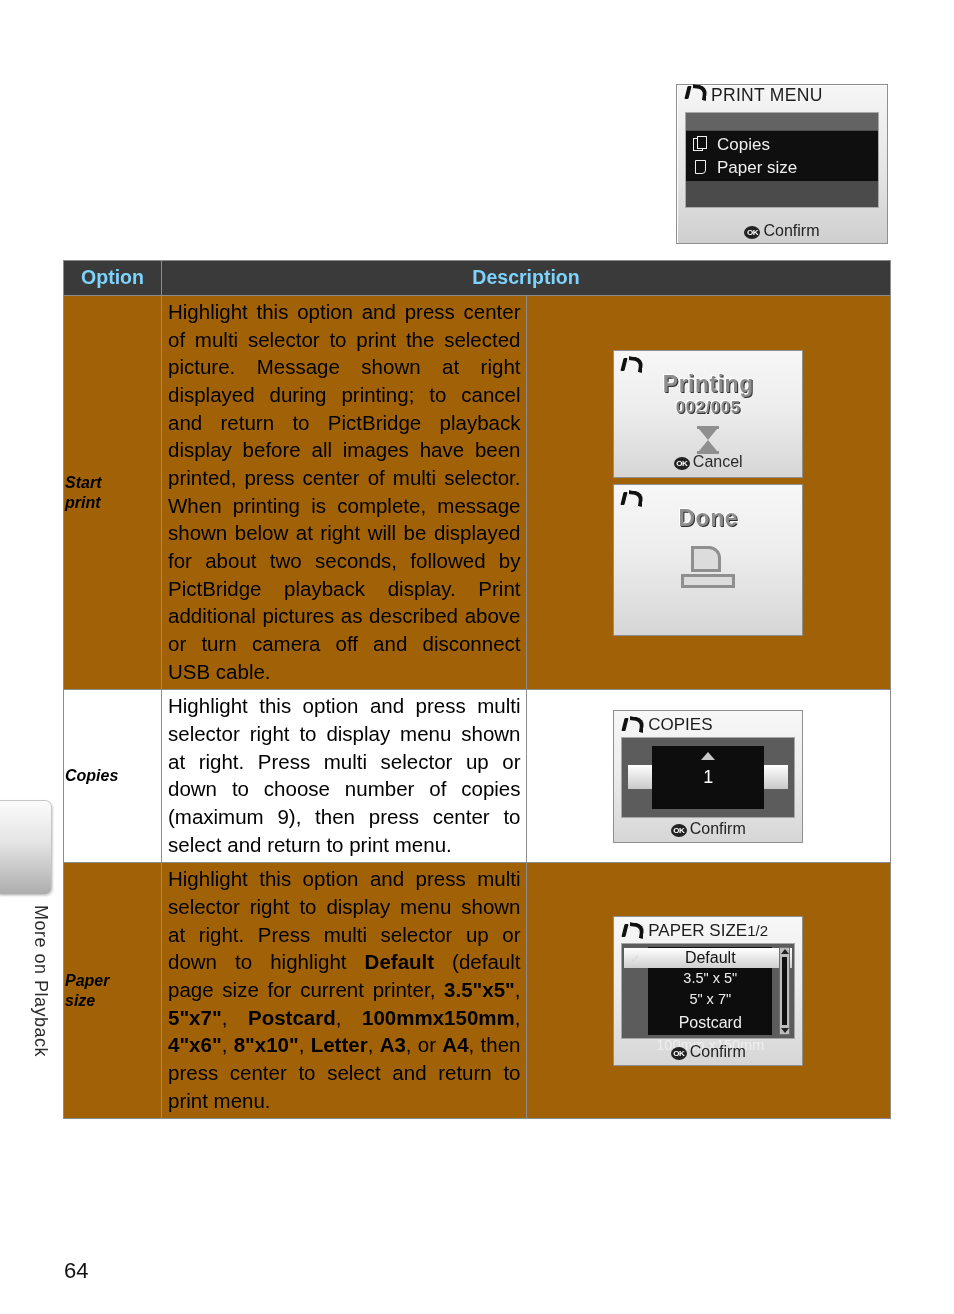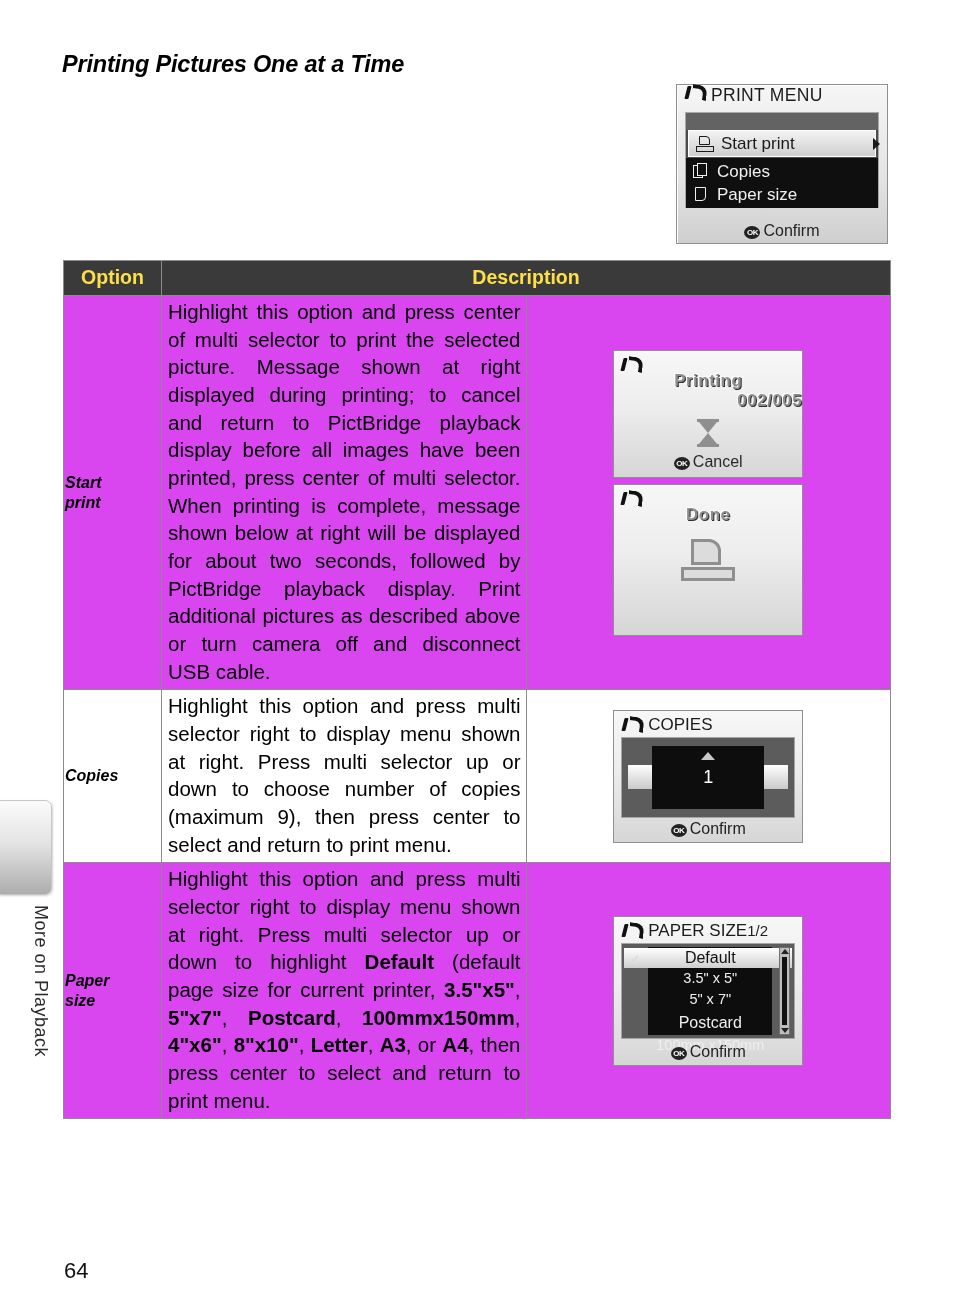--- a/index.html
+++ b/index.html
@@ -204,60 +204,60 @@
   #option-table {
     position: absolute;
     left: 63px;
     top: 260px;
     width: 828px;
     border-collapse: collapse;
     table-layout: fixed;
   }
   #option-table th {
     background: #3a3a3a;
-    color: #fde047;
+    color: #7dd3fc;
     font-size: 19.5px;
     padding: 5px 0 6px 0;
     font-weight: bold;
     border: 1px solid #8c8c8c;
   }
   #option-table th.opt-head { width: 97px; }
   #option-table td {
     border: 1px solid #8c8c8c;
     vertical-align: middle;
     box-sizing: border-box;
   }
   .col-opt { width: 97px; text-align: left; font-weight: bold; font-size: 16px; line-height: 1.25; font-style: italic; }
   .col-desc { padding: 2px 5px 4px 6px; font-size: 20.5px; line-height: 1.35; text-align: justify; text-justify: inter-word; }
   .col-shot { width: 202px; padding: 0; text-align: center; vertical-align: top; }
-  tr.shade td { background: #d946ef; }
+  tr.shade td { background: #a16207; }
   tr.plain td { background: #ffffff; }
 
   
   .shot-wrap { padding: 4px 3px 4px 3px; display:flex; flex-direction:column; gap:6px; align-items:center;}
   .cam-panel {
     width: 190px;
     background: linear-gradient(180deg,#f7f7f7 0%, #ededed 45%, #d6d6d6 100%);
     border: 1px solid #8f8f8f;
     box-sizing: border-box;
     position: relative;
   }
   .cam-panel .logo-tl { position: absolute; left: 7px; top: 6px; }
   .msg-screen { height: 128px; }
   .msg-title {
     text-align: center;
     padding-top: 20px;
-    font-size: 17px;
+    font-size: 23px;
     color: #8d8d8d;
     text-shadow: -1px -1px 0 #fff, 1px 1px 0 #2f2f2f;
     font-weight: bold;
     letter-spacing: .5px;
   }
   .msg-sub {
-    text-align: right;
+    text-align: center;
     font-size: 17px;
     color: #8d8d8d;
     text-shadow: -1px -1px 0 #fff, 1px 1px 0 #2f2f2f;
     font-weight: bold;
     letter-spacing: .5px;
   }
   .hourglass {
     margin: 8px auto 0 auto;
     width: 22px; height: 28px;
     position: relative;
@@ -412,38 +412,29 @@
     top: 1258px;
     font-size: 22px;
     color: #111;
   }
   b { font-weight: bold; }
 </style>
 </head>
 <body>
 
 <div class="intro">
-  <h1 class="section-title">Printing Pictures One at a Time</h1>
 </div>
 
 <div id="print-menu-screen" class="cam">
   <div class="pm-head">
     <span class="nlogo"></span>
     <span class="pm-title">PRINT MENU</span>
   </div>
   <div class="pm-body">
     <div class="pm-blank"></div>
-    <div class="pm-sel">
-      <span class="icon-printer">
-          <span class="pg"></span>
-          <span class="base"></span>
-        </span>
-      <span>Start print</span>
-      <span class="arrow-r"></span>
-    </div>
     <div class="pm-list">
       <div class="pm-item">
         <span class="icon-copies">
             <span class="s1"></span>
             <span class="s2"></span>
           </span>
         <span>Copies</span>
       </div>
       <div class="pm-item">
         <span class="icon-page">

